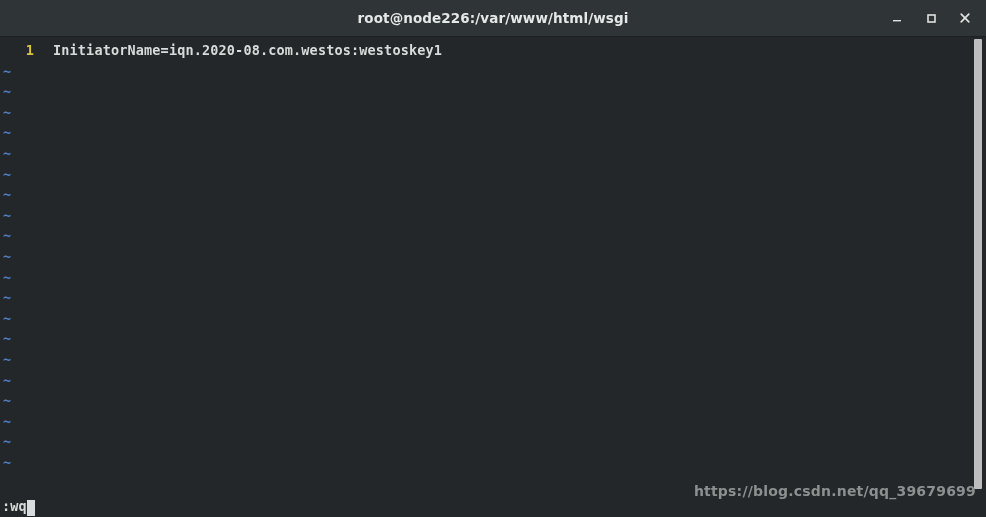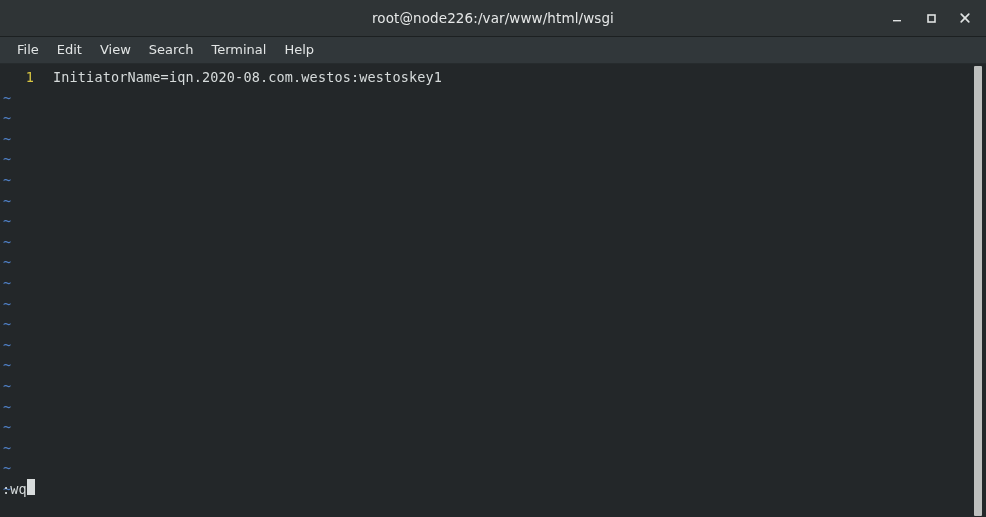--- a/index.html
+++ b/index.html
@@ -15,20 +15,21 @@
     -webkit-font-smoothing: antialiased;
   }
 
   #app {
     position: relative;
     width: 986px;
     height: 517px;
     background: #ec4899;
     display: flex;
     flex-direction: column;
+    font-weight: bold;
   }
 
   
   .titlebar {
     position: relative;
     height: 36px;
     min-height: 36px;
     background: #2f3436;
     border-bottom: 1px solid #1c2021;
     display: flex;
@@ -127,25 +128,25 @@
     font-family: "DejaVu Sans Mono", monospace;
     font-size: 13.5px;
     padding-left: 1px;
   }
 
   
   .statusline {
     position: absolute;
     left: 0;
     right: 0;
-    bottom: 18px;
+    bottom: 1px;
     height: 20px;
     line-height: 20px;
     display: flex;
-    align-items: flex-start;
+    align-items: flex-end;
     padding-left: 2px;
     box-sizing: border-box;
   }
   .cmd-text {
     color: #d6dbdb;
     font-family: "DejaVu Sans Mono", monospace;
     font-size: 13.5px;
     white-space: pre;
     letter-spacing: 0.15px;
   }
@@ -213,28 +214,20 @@
       <div class="win-btn">
         <span>
           <svg width="14" height="14" viewBox="0 0 14 14">
             <path d="M3.2 3.2 L10.8 10.8 M10.8 3.2 L3.2 10.8" stroke="#dfe2e2" stroke-width="1.7" stroke-linecap="round"></path>
           </svg>
         </span>
       </div>
     </div>
   </div>
 
-  <div class="menubar">
-    <div class="menu-item">File</div>
-    <div class="menu-item">Edit</div>
-    <div class="menu-item">View</div>
-    <div class="menu-item">Search</div>
-    <div class="menu-item">Terminal</div>
-    <div class="menu-item">Help</div>
-  </div>
 
   <div class="terminal">
 
     <div class="vim-lines" id="vim-lines">
         <div class="line"><span class="lineno">1</span><span class="line-content">InitiatorName=iqn.2020-08.com.westos:westoskey1</span></div>
         <div class="line"><span class="tilde">~</span></div>
         <div class="line"><span class="tilde">~</span></div>
         <div class="line"><span class="tilde">~</span></div>
         <div class="line"><span class="tilde">~</span></div>
         <div class="line"><span class="tilde">~</span></div>
@@ -253,20 +246,21 @@
         <div class="line"><span class="tilde">~</span></div>
         <div class="line"><span class="tilde">~</span></div>
         <div class="line"><span class="tilde">~</span></div>
       </div>
 
     <div class="statusline">
       <span class="cmd-text">:wq</span>
         <span class="cursor-block"></span>
     </div>
 
+    <div class="watermark">https://blog.csdn.net/qq_39679699</div>
 
     <div class="scrollbar-track">
       <div class="scrollbar-thumb"></div>
     </div>
 
   </div>
 
 </div>
 
 </body></html>

